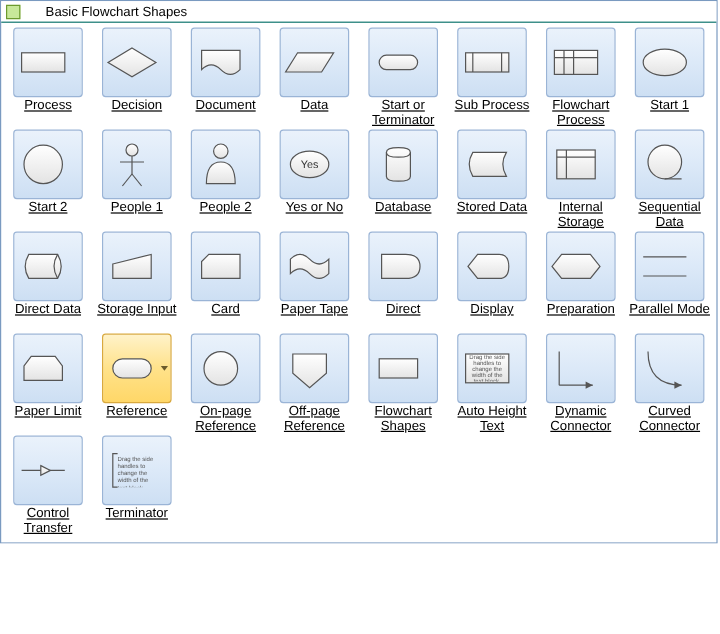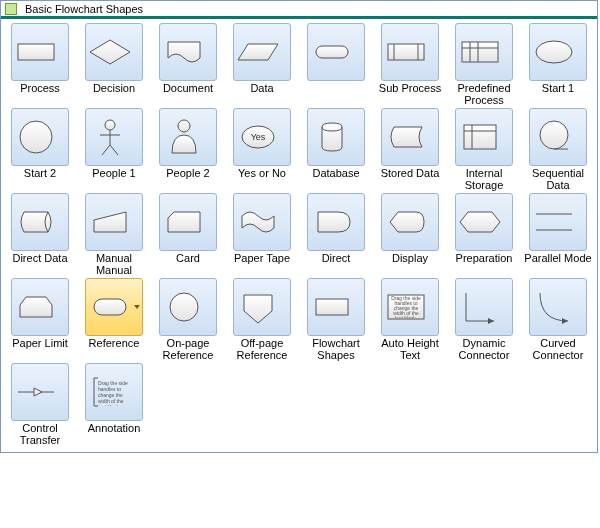--- a/index.html
+++ b/index.html
@@ -11,24 +11,24 @@
     width: 600px;
   }
   .pane {
     border: 1px solid #7a9ac0;
     width: 598px;
   }
   .titlebar {
     height: 18px;
     background: #fff;
     padding: 1px 4px;
-    border-bottom: 3px solid #0f766e;
+    border-bottom: 1px solid #0f766e;
     display: flex;
     align-items: center;
-    gap: 8px;
+    gap: 21px;
   }
   .title-icon {
     width: 12px; height: 12px;
     border: 1px solid #6c9a2e;
     background: #c8e89a;
   }
   .grid {
     display: flex;
     flex-wrap: wrap;
     padding: 4px 2px;
@@ -63,20 +63,21 @@
     border-left: 3px solid transparent;
     border-right: 3px solid transparent;
     border-top: 4px solid #6b5b2c;
   }
   .label {
     text-align: center;
     line-height: 12px;
     margin-top: 1px;
     min-height: 24px;
     color: #000;
+    text-decoration: underline;
   }
   svg { display:block; }
   .shape {
     stroke: #555;
     stroke-width: 1;
     fill: url(#shapeGrad);
   }
   .noFill { fill: none; stroke:#555; }
   .txt { font-size: 9px; fill:#333; font-family: inherit; }
 </style>
@@ -120,41 +121,42 @@
           </svg>
         </div>
         <div class="label">Data</div>
       </div>
       <div class="cell">
         <div class="tile">
           <svg width="48" height="48" viewBox="0 0 48 48">
             <rect class="shape" x="8" y="18" width="32" height="12" rx="6" ry="6"></rect>
           </svg>
         </div>
+        <div class="label">Start or Terminator</div>
       </div>
       <div class="cell">
         <div class="tile">
           <svg width="48" height="48" viewBox="0 0 48 48">
             <rect class="shape" x="6" y="16" width="36" height="16"></rect>
             <line class="noFill" x1="12" y1="16" x2="12" y2="32"></line>
             <line class="noFill" x1="36" y1="16" x2="36" y2="32"></line>
           </svg>
         </div>
         <div class="label">Sub Process</div>
       </div>
       <div class="cell">
         <div class="tile">
           <svg width="48" height="48" viewBox="0 0 48 48">
             <rect class="shape" x="6" y="14" width="36" height="20"></rect>
             <line class="noFill" x1="6" y1="20" x2="42" y2="20"></line>
             <line class="noFill" x1="14" y1="14" x2="14" y2="34"></line>
             <line class="noFill" x1="22" y1="14" x2="22" y2="34"></line>
           </svg>
         </div>
-        <div class="label">Predefined Process</div>
+        <div class="label">Flowchart Process</div>
       </div>
       <div class="cell">
         <div class="tile">
           <svg width="48" height="48" viewBox="0 0 48 48">
             <ellipse class="shape" cx="24" cy="24" rx="18" ry="11"></ellipse>
           </svg>
         </div>
         <div class="label">Start 1</div>
       </div>
       <div class="cell">
@@ -239,21 +241,21 @@
           </svg>
         </div>
         <div class="label">Direct Data</div>
       </div>
       <div class="cell">
         <div class="tile">
           <svg width="48" height="48" viewBox="0 0 48 48">
             <polygon class="shape" points="8,22 40,14 40,34 8,34"></polygon>
           </svg>
         </div>
-        <div class="label">Manual Manual</div>
+        <div class="label">Storage Input</div>
       </div>
       <div class="cell">
         <div class="tile">
           <svg width="48" height="48" viewBox="0 0 48 48">
             <polygon class="shape" points="14,14 40,14 40,34 8,34 8,20"></polygon>
           </svg>
         </div>
         <div class="label">Card</div>
       </div>
       <div class="cell">
@@ -374,21 +376,21 @@
         </div>
         <div class="label">Control Transfer</div>
       </div>
       <div class="cell">
         <div class="tile">
           <svg width="48" height="48" viewBox="0 0 48 48">
             <path class="noFill" d="M12 10 H8 V38 H12"></path>
             <foreignObject x="12" y="12" width="30" height="26"><div xmlns="http://www.w3.org/1999/xhtml" style="font-size:5px;line-height:6px;color:#555;">Drag the side handles to change the width of the text block.</div></foreignObject>
           </svg>
         </div>
-        <div class="label">Annotation</div>
+        <div class="label">Terminator</div>
       </div>
     </div>
 </div>
 
 <svg width="0" height="0" style="position:absolute">
   <defs>
     <linearGradient id="shapeGrad" x1="0" y1="0" x2="0" y2="1">
       <stop offset="0%" stop-color="#ffffff"></stop>
       <stop offset="100%" stop-color="#e3e3e3"></stop>
     </linearGradient>

